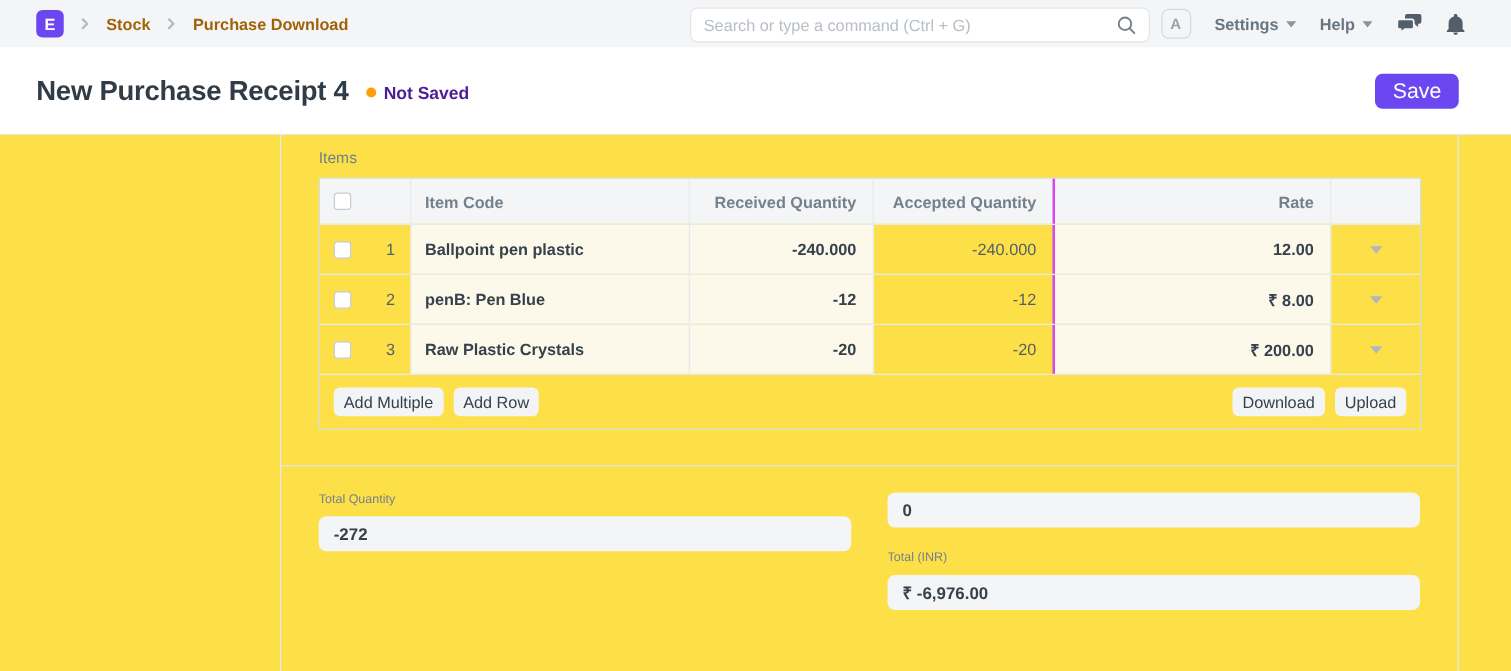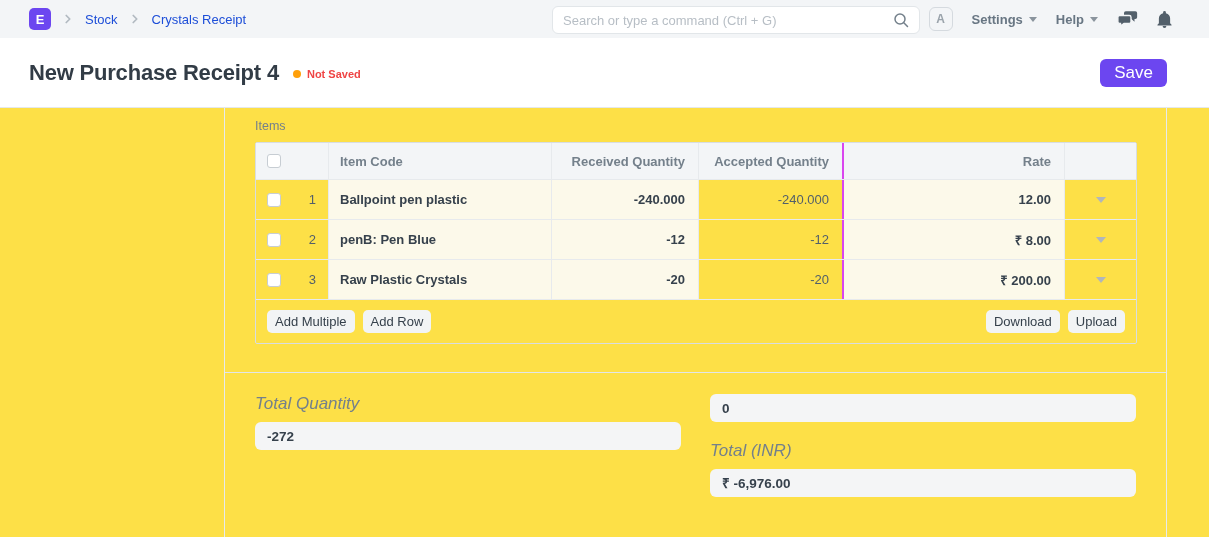--- a/index.html
+++ b/index.html
@@ -6,41 +6,41 @@
   html,body { width:1209px; height:537px; background:#fff; overflow:hidden;
     font-family:"Liberation Sans", sans-serif; -webkit-font-smoothing:antialiased; }
   .stage { position:relative; width:1209px; height:537px; }
 
   
   .navbar { position:absolute; top:0; left:0; right:0; height:38px; background:#f3f5f7;
     display:flex; align-items:center; padding:0 37px 0 29px; }
   .logo { width:22px; height:22px; border-radius:5px; background:#6c46f0; color:#fff;
     font-size:13px; font-weight:700; display:flex; align-items:center; justify-content:center; cursor:pointer; }
   .crumb-sep { margin:0 10px; display:flex; align-items:center; }
-  .crumb { font-size:13px; font-weight:400; color:#1d4ed8; text-decoration:none; cursor:pointer; }
+  .crumb { font-size:13px; font-weight:700; color:#a16207; text-decoration:none; cursor:pointer; }
   .search-box { position:absolute; left:552px; top:6px; width:368px; height:27px; background:#fff;
     border:1px solid #e2e6e9; border-radius:6px; display:flex; align-items:center; padding:13px 10px; }
   .search-box input { flex:1; border:none; outline:none; background:transparent; font-size:13px;
     color:#4c5a67; font-family:"Liberation Sans", sans-serif; }
   .search-box input::placeholder { color:#b7bec5; }
   .nav-right { margin-left:auto; display:flex; align-items:center; gap:19px; }
   .avatar { width:24px; height:24px; border:1px solid #d5dadf; border-radius:6px; color:#9aa3ab;
     font-size:12px; font-weight:600; display:flex; align-items:center; justify-content:center; cursor:pointer; }
   .nav-link { display:flex; align-items:center; gap:6px; font-size:13px; font-weight:600;
     color:#687683; cursor:pointer; }
   .caret-down { width:0; height:0; border:4px solid transparent; border-top:5px solid #8a949d; margin-top:4px; }
   .nav-icon { display:flex; align-items:center; cursor:pointer; }
 
   
   .page-head { position:absolute; top:38px; left:0; right:0; height:70px; background:#fff;
     border-bottom:1px solid #e4e8eb; display:flex; align-items:center; padding:0 42px 0 29px; }
   .page-title { font-size:22px; font-weight:700; color:#323c46; letter-spacing:-0.2px; }
   .indicator { display:flex; align-items:center; gap:6px; margin-left:14px; margin-top:3px; }
   .indicator .dot { width:8px; height:8px; border-radius:50%; background:#ffa00a; }
-  .indicator .txt { font-size:11px; font-weight:600; color:#ef4444; }
+  .indicator .txt { font-size:14px; font-weight:600; color:#4c1d95; }
   .btn-primary { margin-left:auto; background:#6c46f0; color:#fff; border:none; border-radius:6px;
     height:28px; padding:0 14px; font-size:17px; font-weight:500; cursor:pointer;
     font-family:"Liberation Sans", sans-serif; }
 
   
   .main { position:absolute; top:108px; left:0; right:0; bottom:0; background:#fde047; }
   .main-col { position:absolute; left:224px; top:0; bottom:0; width:943px;
     border-left:1px solid #e7eaed; border-right:1px solid #e7eaed; }
   .section-items { height:265px; padding:11px 30px 0 30px; border-bottom:1px solid #e2e6e9; }
   .section-label { font-size:12.5px; color:#74808b; margin-bottom:9px; }
@@ -63,21 +63,21 @@
   .checkbox { width:14px; height:14px; border:1px solid #c7cdd3; border-radius:3px; background:#fff; cursor:pointer; }
   .dd-caret { width:0; height:0; border:5px solid transparent; border-top:6px solid #b0b6bc; margin-top:5px; }
   .grid-footer { display:flex; align-items:center; gap:8px; padding:10px 11px; border-top:1px solid #e7eaed; }
   .grid-btn { background:#f2f4f5; border:none; border-radius:5px; color:#36414c; font-size:13px;
     padding:4px 8px; cursor:pointer; font-family:"Liberation Sans", sans-serif; }
   .spacer { flex:1; }
 
   
   .section-totals { padding:21px 30px 0 30px; display:flex; gap:29px; }
   .tcol { flex:1; }
-  .field-label { font-size:17px; color:#74808b; margin-bottom:8px;font-style:italic; }
+  .field-label { font-size:10px; color:#74808b; margin-bottom:8px; }
   .field-value { height:28px; background:#f4f5f6; border-radius:6px; display:flex; align-items:center;
     padding:0 12px; font-size:13.5px; font-weight:700; color:#36414c; }
   .field-gap { margin-top:19px; }
 </style>
 </head>
 <body>
 
 <div class="stage">
 
   <div class="navbar">
@@ -86,21 +86,21 @@
       <svg width="14" height="14" viewBox="0 0 16 16">
           <path d="M6 4l4 4-4 4" fill="none" stroke="#b2bac1" stroke-width="2" stroke-linecap="round" stroke-linejoin="round"></path>
         </svg>
     </span>
     <span class="crumb">Stock</span>
     <span class="crumb-sep">
       <svg width="14" height="14" viewBox="0 0 16 16">
           <path d="M6 4l4 4-4 4" fill="none" stroke="#b2bac1" stroke-width="2" stroke-linecap="round" stroke-linejoin="round"></path>
         </svg>
     </span>
-    <span class="crumb">Crystals Receipt</span>
+    <span class="crumb">Purchase Download</span>
 
     <div class="search-box">
       <input type="text" placeholder="Search or type a command (Ctrl + G)" style="">
       <span style="display:flex;">
         <svg width="16" height="16" viewBox="0 0 16 16">
             <circle cx="7" cy="7" r="5" fill="none" stroke="#74808b" stroke-width="1.5"></circle>
             <line x1="10.8" y1="10.8" x2="14.5" y2="14.5" stroke="#74808b" stroke-width="1.5" stroke-linecap="round"></line>
           </svg>
       </span>
     </div>

